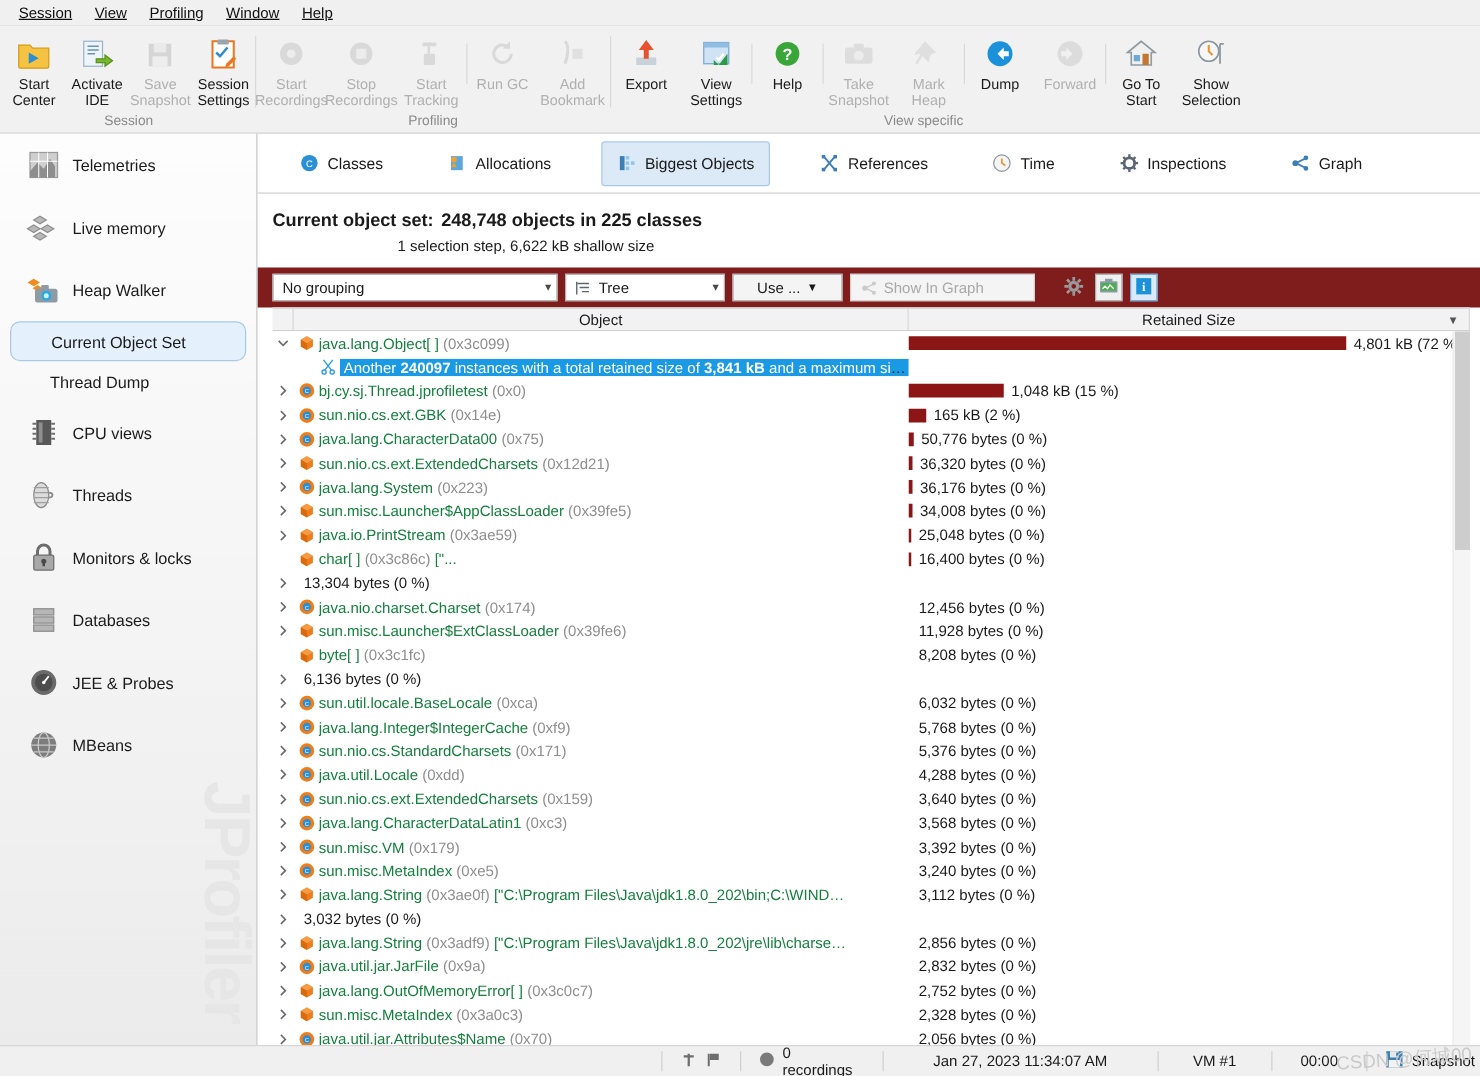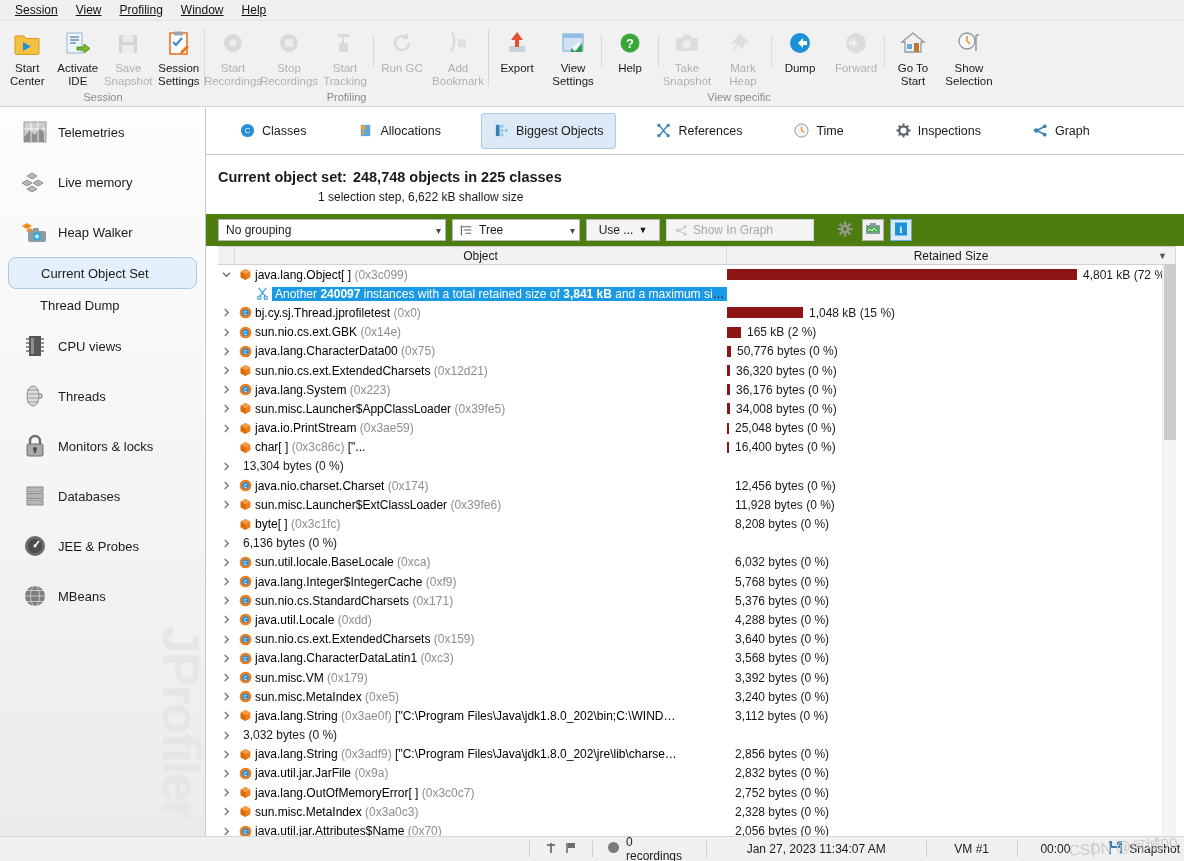--- a/index.html
+++ b/index.html
@@ -89,34 +89,34 @@
   .tab.active { background: #dceaf7; border: 1px solid #a9c9e8; }
   .tab .tico { margin-right: 7px; display: flex; align-items: center; }
 
   .setheader { padding: 14px 0 10px 0; background: #fff; }
   .setheader .line1 { font-size: 14.5px; font-weight: bold; padding-left: 12px; }
   .setheader .line1 .cnt { margin-left: 6px; }
   .setheader .line2 { font-size: 12px; padding-left: 112px; margin-top: 5px; color: #1a1a1a; }
 
   .filterbar {
     height: 32px; flex: 0 0 32px; display: flex; align-items: center;
-    padding: 0 8px 0 12px; gap: 6px; background: #4d7c0f;
+    padding: 0 8px 0 12px; gap: 6px; background: #7f1d1d;
   }
   .combo {
     height: 22px; border: 1px solid #b4b4b4; background: #fff; display: flex;
     align-items: center; padding: 0 4px 0 7px; font-size: 12px; position: relative;
   }
   .combo .chev { margin-left: auto; padding-left: 10px; color: #4a4a4a; font-size: 10px; }
   .combo-group { width: 228px; }
   .combo-tree { width: 128px; }
   .btn {
     height: 22px; border: 1px solid #b4b4b4; background: #f4f4f4;
     display: flex; align-items: center; padding: 0 8px; font-size: 12px; gap: 5px;
   }
-  .btn.use { width: 74px; justify-content: center; }
+  .btn.use { width: 88px; justify-content: center; }
   .btn.disabled { color: #a8a8a8; background: #f4f4f4; border-color: #d2d2d2; }
   .iconbtn {
     width: 22px; height: 22px; display: flex; align-items: center; justify-content: center;
     border: 1px solid transparent;
   }
   .iconbtn.bordered { border: 1px solid #b0b0b0; background: #f0f0f0; }
   .iconbtn.active { border: 1px solid #6aaee0; background: #dceaf7; }
 
   
   .tablewrap { flex: 1 1 auto; display: flex; flex-direction: column; min-height: 0; padding: 0 8px 0 12px; }
@@ -135,21 +135,21 @@
   .cell-obj { width: 492px; flex: 0 0 492px; display: flex; align-items: center; overflow: hidden; }
   .cell-ret { flex: 1 1 auto; display: flex; align-items: center; }
   .expander {
     width: 17px; flex: 0 0 17px; display: flex; align-items: center; justify-content: center;
     color: #6b6b6b; font-size: 9px;
   }
   .indent { flex: 0 0 17px; }
   .objicon { width: 20px; flex: 0 0 20px; display: flex; align-items: center; justify-content: center; }
   .objtext { overflow: hidden; text-overflow: ellipsis; }
   .objtext .addr { color: #8e8e8e; }
-  .objtext .val { color: #000000; }
+  .objtext .val { color: #15803d; }
   .row.highlight .hl {
     background: #1a9ae4; color: #fff; padding: 1px 3px;
   }
   .bar { height: 11px; background: #8c1515; margin-right: 6px; }
   .retlabel { font-size: 12px; }
 
   .vscroll {
     width: 14px; flex: 0 0 14px; background: #f5f5f5; position: relative;
     border-left: 1px solid #ececec;
   }

